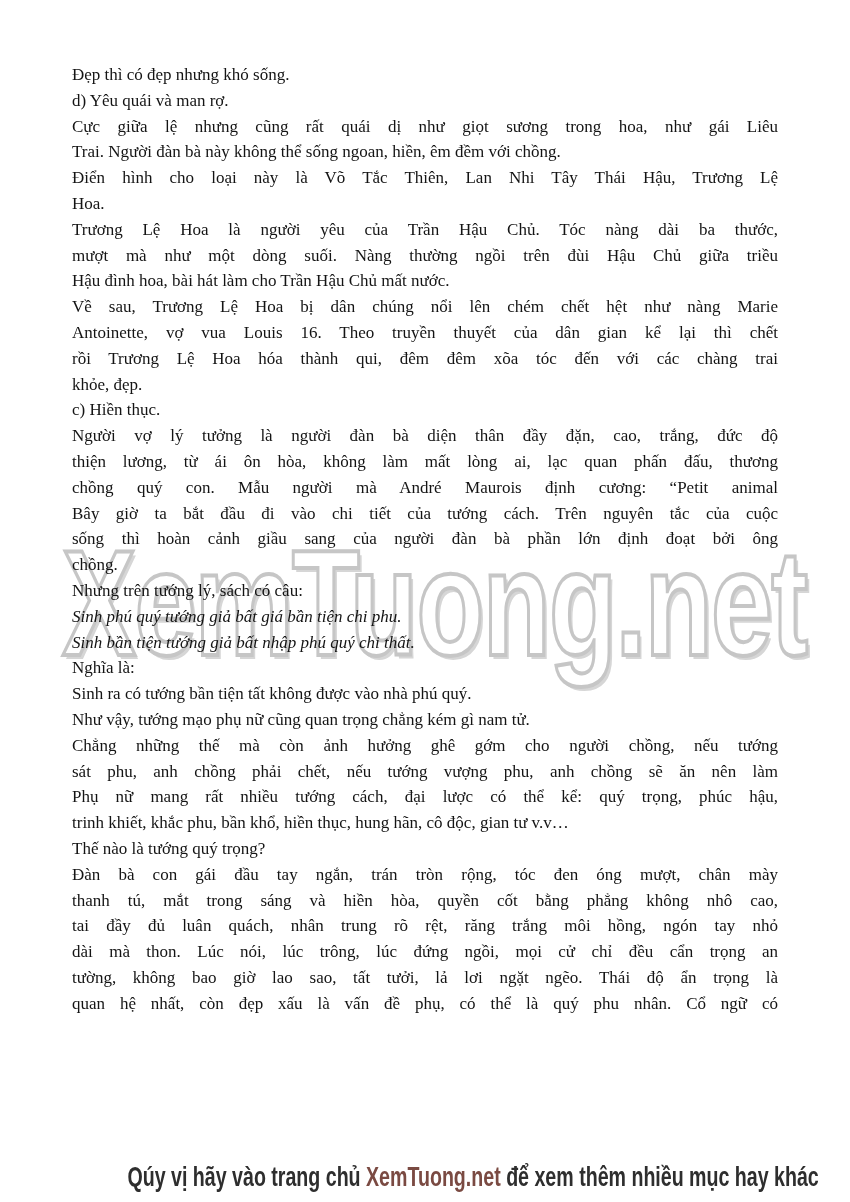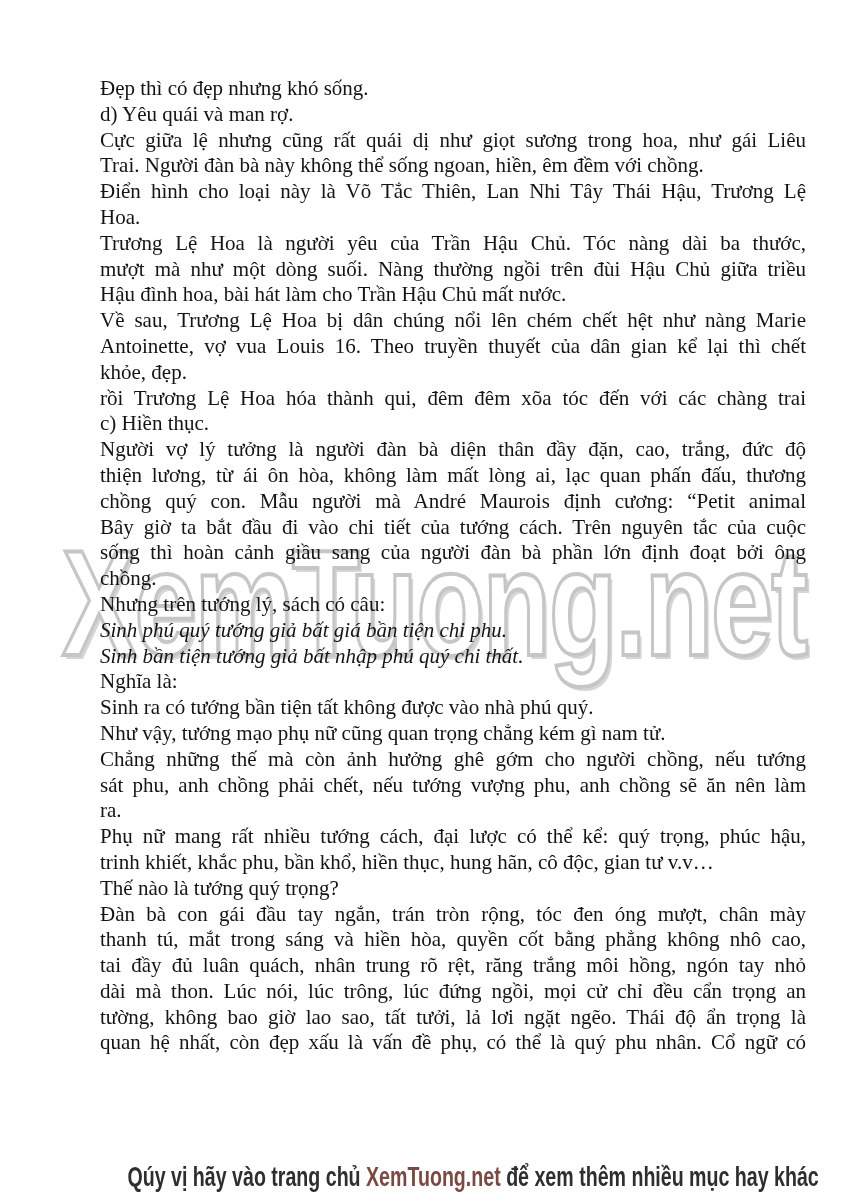--- a/index.html
+++ b/index.html
@@ -23,27 +23,26 @@
     letter-spacing:-2px;
     color:#ffffff;
     -webkit-text-stroke:4px var(--wm-stroke,#c6c6c6);
     text-shadow:4px 4px 0 #d6d6d6, -1px -1px 0 #ececec;
     transform:scaleX(0.74);
     transform-origin:left top;
     user-select:none;
   }
   .content{
     position:absolute;
-    left:72px;top:76px;
+    left:72px;top:62px;
     width:706px;
     z-index:2;
     color:var(--text-color,#141414);
-    font-size:21px;
+    font-size:17px;
     line-height:25.8px;
-    margin-left:28px;
   }
   .line{
     height:25.8px;
     text-align:left;
     white-space:normal;
     overflow:visible;
   }
   .line.just{
     text-align:justify;
     text-align-last:justify;
@@ -78,38 +77,37 @@
       <div class="line">d) Yêu quái và man rợ.</div>
       <div class="line just">Cực giữa lệ nhưng cũng rất quái dị như giọt sương trong hoa, như gái Liêu</div>
       <div class="line">Trai. Người đàn bà này không thể sống ngoan, hiền, êm đềm với chồng.</div>
       <div class="line just">Điển hình cho loại này là Võ Tắc Thiên, Lan Nhi Tây Thái Hậu, Trương Lệ</div>
       <div class="line">Hoa.</div>
       <div class="line just">Trương Lệ Hoa là người yêu của Trần Hậu Chủ. Tóc nàng dài ba thước,</div>
       <div class="line just">mượt mà như một dòng suối. Nàng thường ngồi trên đùi Hậu Chủ giữa triều</div>
       <div class="line">Hậu đình hoa, bài hát làm cho Trần Hậu Chủ mất nước.</div>
       <div class="line just">Về sau, Trương Lệ Hoa bị dân chúng nổi lên chém chết hệt như nàng Marie</div>
       <div class="line just">Antoinette, vợ vua Louis 16. Theo truyền thuyết của dân gian kể lại thì chết</div>
+      <div class="line just">rồi Trương Lệ Hoa hóa thành qui, đêm đêm xõa tóc đến với các chàng trai</div>
       <div class="line">khỏe, đẹp.</div>
-      <div class="line just">rồi Trương Lệ Hoa hóa thành qui, đêm đêm xõa tóc đến với các chàng trai</div>
       <div class="line">c) Hiền thục.</div>
       <div class="line just">Người vợ lý tưởng là người đàn bà diện thân đầy đặn, cao, trắng, đức độ</div>
       <div class="line just">thiện lương, từ ái ôn hòa, không làm mất lòng ai, lạc quan phấn đấu, thương</div>
       <div class="line just">chồng quý con. Mẫu người mà André Maurois định cương: “Petit animal</div>
       <div class="line just">Bây giờ ta bắt đầu đi vào chi tiết của tướng cách. Trên nguyên tắc của cuộc</div>
       <div class="line just">sống thì hoàn cảnh giầu sang của người đàn bà phần lớn định đoạt bởi ông</div>
       <div class="line">chồng.</div>
       <div class="line">Nhưng trên tướng lý, sách có câu:</div>
       <div class="line ital">Sinh phú quý tướng giả bất giá bần tiện chi phu.</div>
       <div class="line ital">Sinh bần tiện tướng giả bất nhập phú quý chi thất.</div>
       <div class="line">Nghĩa là:</div>
       <div class="line">Sinh ra có tướng bần tiện tất không được vào nhà phú quý.</div>
       <div class="line">Như vậy, tướng mạo phụ nữ cũng quan trọng chẳng kém gì nam tử.</div>
       <div class="line just">Chẳng những thế mà còn ảnh hưởng ghê gớm cho người chồng, nếu tướng</div>
       <div class="line just">sát phu, anh chồng phải chết, nếu tướng vượng phu, anh chồng sẽ ăn nên làm</div>
-      <div class="line">ra.</div>
       <div class="line just">Phụ nữ mang rất nhiều tướng cách, đại lược có thể kể: quý trọng, phúc hậu,</div>
       <div class="line">trinh khiết, khắc phu, bần khổ, hiền thục, hung hãn, cô độc, gian tư v.v…</div>
       <div class="line">Thế nào là tướng quý trọng?</div>
       <div class="line just">Đàn bà con gái đầu tay ngắn, trán tròn rộng, tóc đen óng mượt, chân mày</div>
       <div class="line just">thanh tú, mắt trong sáng và hiền hòa, quyền cốt bằng phẳng không nhô cao,</div>
       <div class="line just">tai đầy đủ luân quách, nhân trung rõ rệt, răng trắng môi hồng, ngón tay nhỏ</div>
       <div class="line just">dài mà thon. Lúc nói, lúc trông, lúc đứng ngồi, mọi cử chỉ đều cẩn trọng an</div>
       <div class="line just">tường, không bao giờ lao sao, tất tưởi, lả lơi ngặt ngẽo. Thái độ ẩn trọng là</div>
       <div class="line just">quan hệ nhất, còn đẹp xấu là vấn đề phụ, có thể là quý phu nhân. Cổ ngữ có</div>
     </div>

